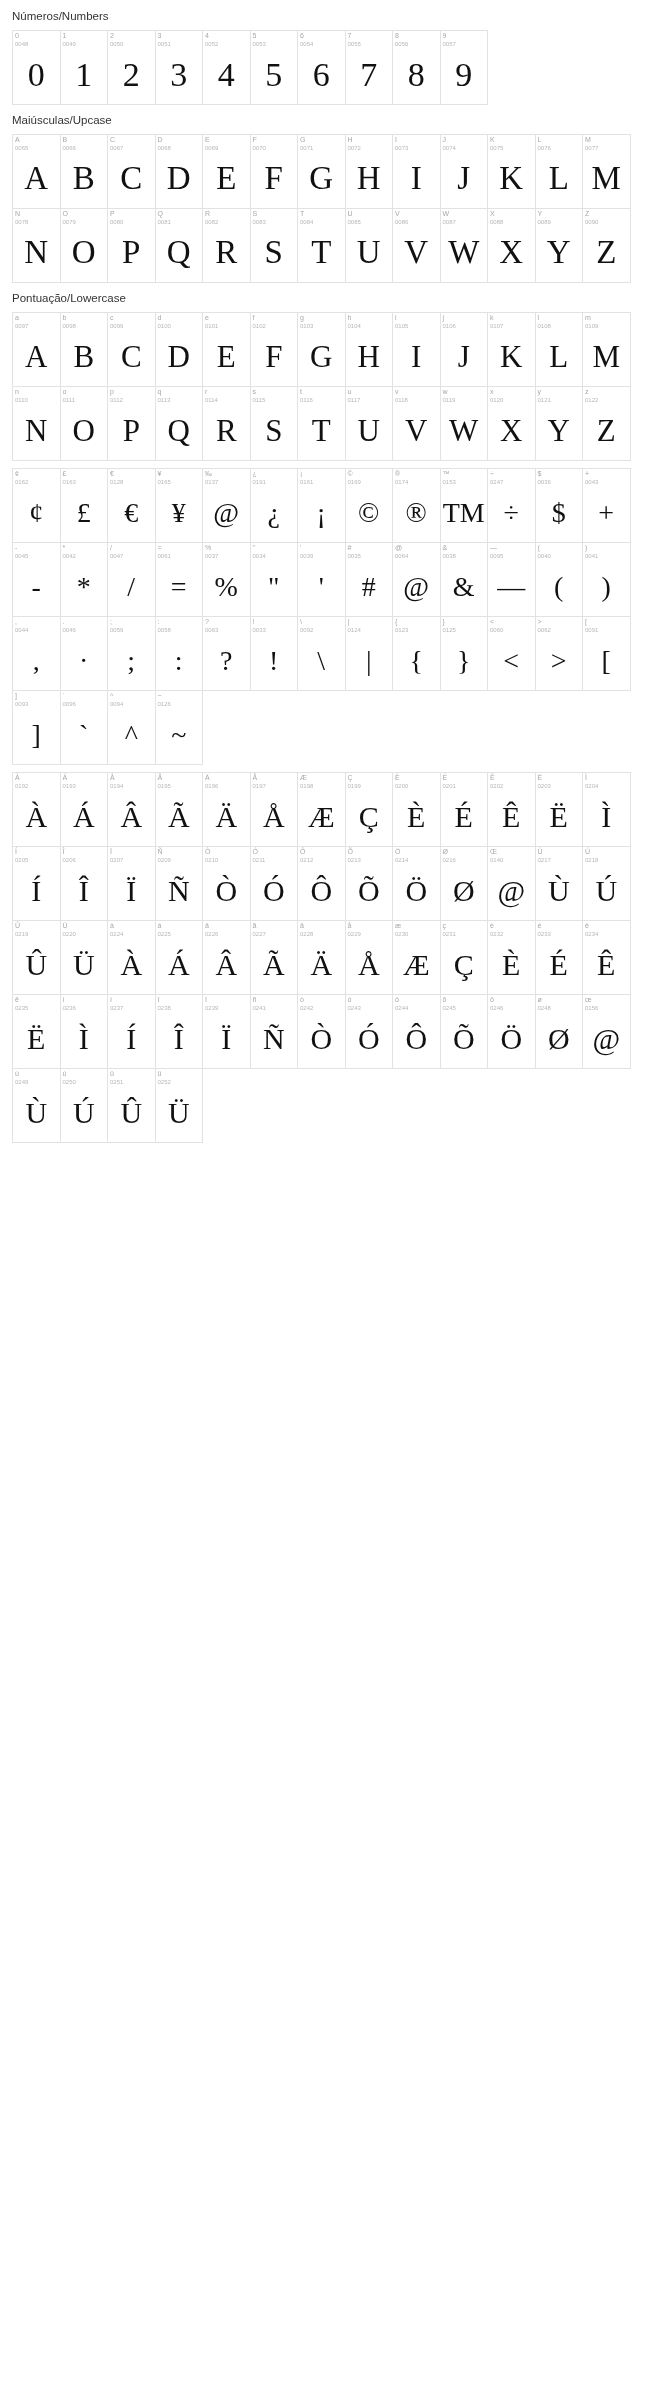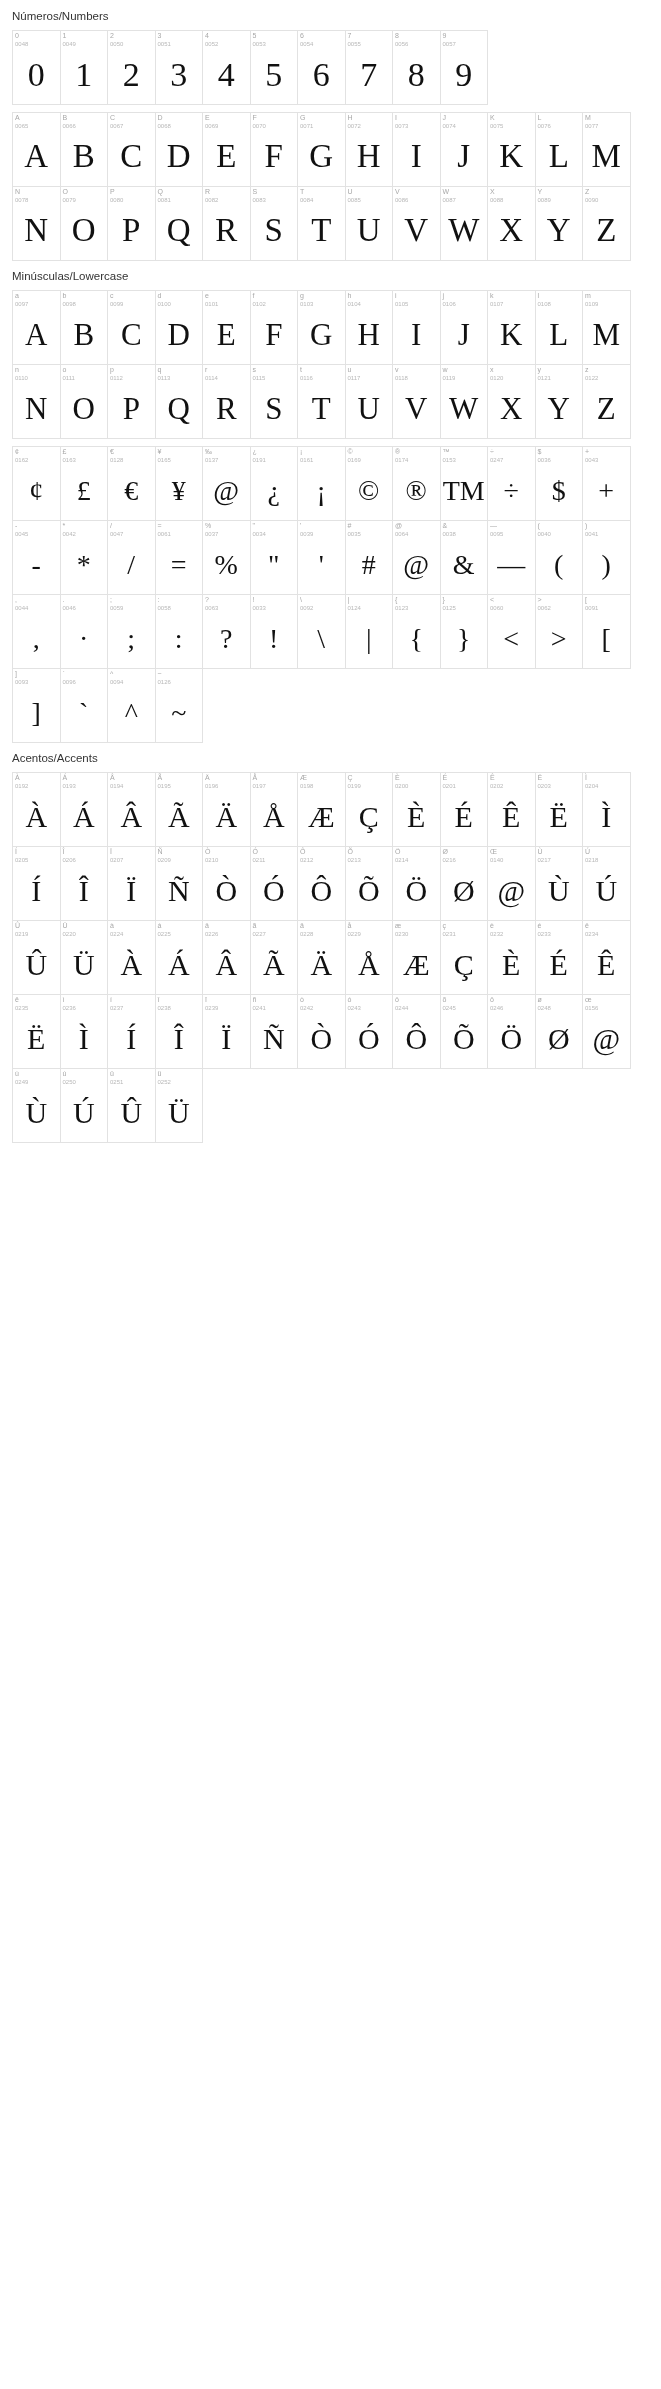--- a/index.html
+++ b/index.html
@@ -157,20 +157,21 @@
           <div class="cell num">
             <div class="meta">
               <span class="name">9</span>
               <span class="code">0057</span>
             </div>
             <div class="glyph">9</div>
           </div>
         </div>
       </div>
       <div class="section">
+        <div class="section-title">Maiúsculas/Upcase</div>
         <div class="grid">
           <div class="cell up">
             <div class="meta">
               <span class="name">A</span>
               <span class="code">0065</span>
             </div>
             <div class="glyph">A</div>
           </div>
           <div class="cell up">
             <div class="meta">
@@ -343,21 +344,21 @@
           <div class="cell up">
             <div class="meta">
               <span class="name">Z</span>
               <span class="code">0090</span>
             </div>
             <div class="glyph">Z</div>
           </div>
         </div>
       </div>
       <div class="section">
-        <div class="section-title">Minúsculas/Lowercase</div>
+        <div class="section-title">Pontuação/Lowercase</div>
         <div class="grid">
           <div class="cell low">
             <div class="meta">
               <span class="name">a</span>
               <span class="code">0097</span>
             </div>
             <div class="glyph">A</div>
           </div>
           <div class="cell low">
             <div class="meta">
@@ -835,21 +836,20 @@
           <div class="cell sym">
             <div class="meta">
               <span class="name">~</span>
               <span class="code">0126</span>
             </div>
             <div class="glyph">~</div>
           </div>
         </div>
       </div>
       <div class="section">
-        <div class="section-title">Acentos/Accents</div>
         <div class="grid">
           <div class="cell acc">
             <div class="meta">
               <span class="name">À</span>
               <span class="code">0192</span>
             </div>
             <div class="glyph">À</div>
           </div>
           <div class="cell acc">
             <div class="meta">

